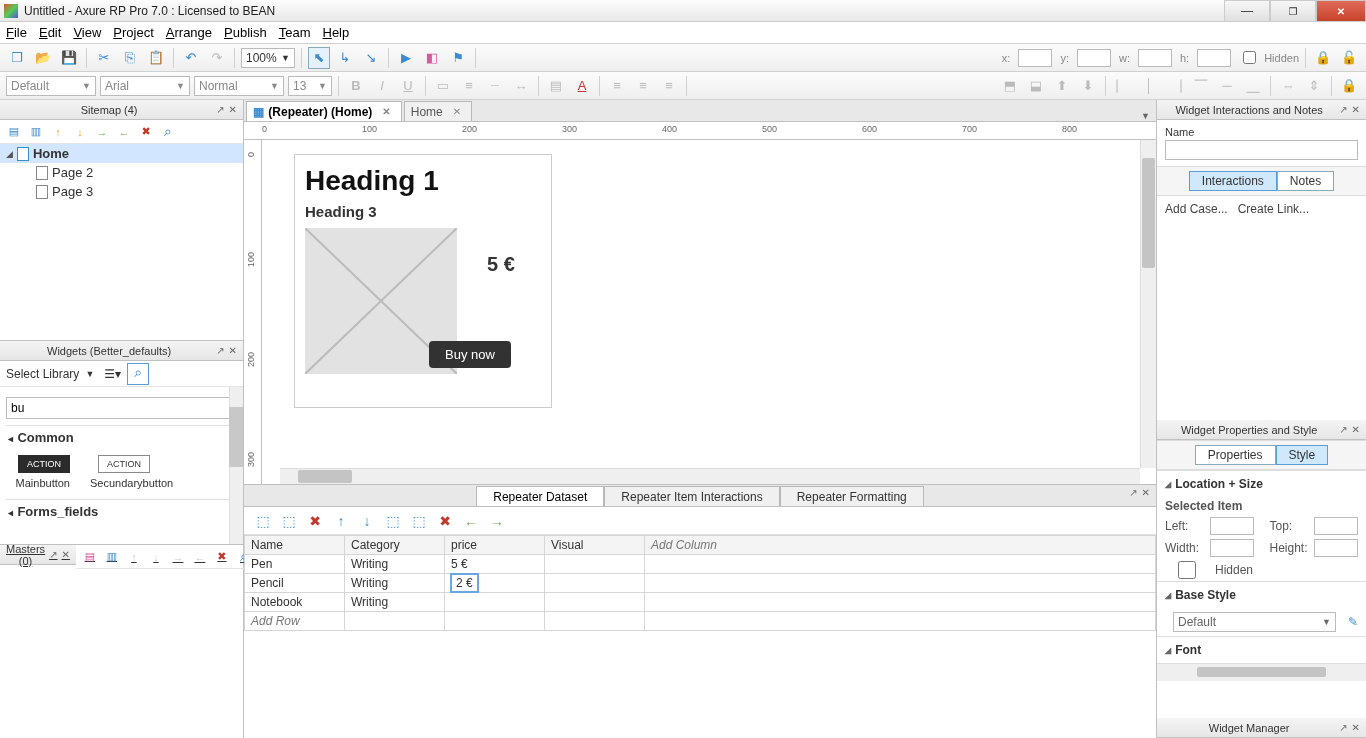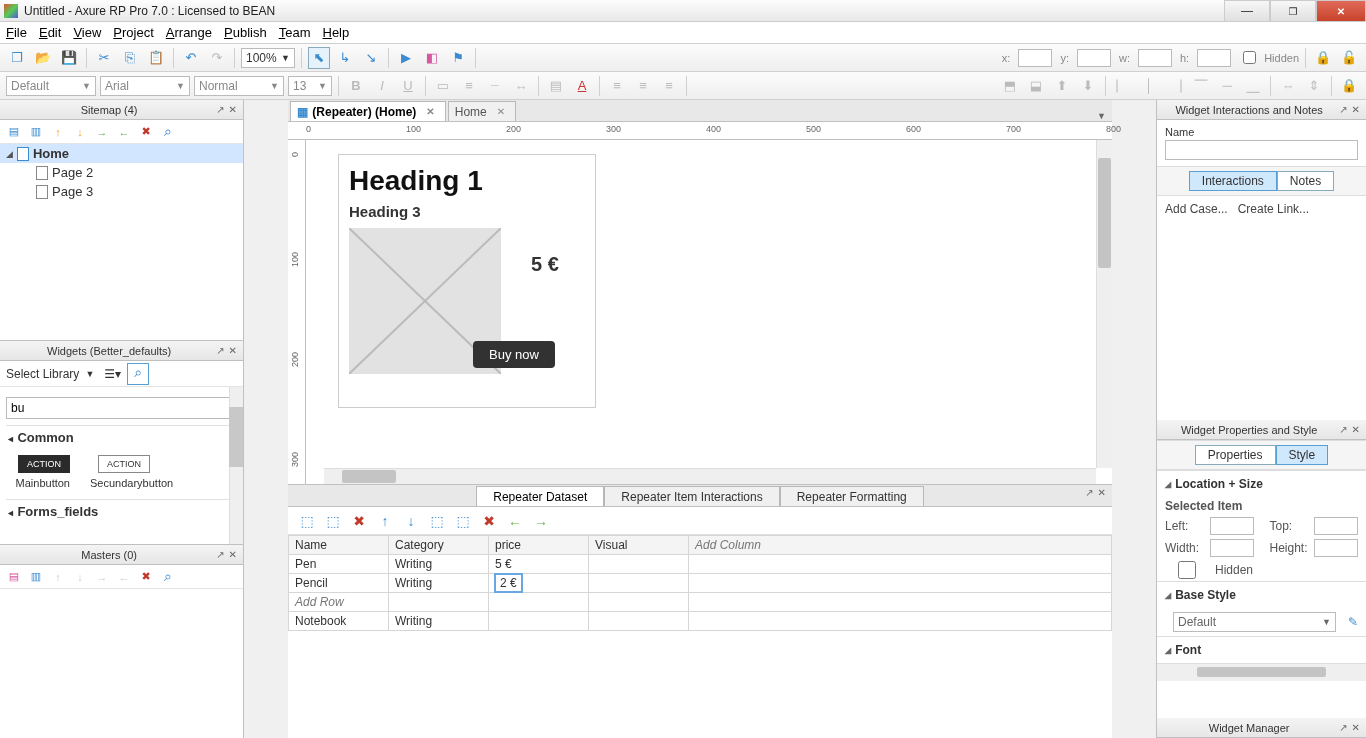--- a/index.html
+++ b/index.html
@@ -20,21 +20,21 @@
 .menubar span { cursor:default; }
 .menubar span::first-letter { text-decoration:underline; }
 
 .toolbar-row { height:28px; background:linear-gradient(#fbfbfb,#efefef); border-bottom:1px solid #d0d0d0; display:flex; align-items:center; padding:0 6px; gap:4px; }
 .tool-btn { width:22px; height:22px; display:flex; align-items:center; justify-content:center; font-size:13px; color:#3b8bd0; border:1px solid transparent; }
 .tool-btn.disabled { color:#bbb; }
 .tool-sep { width:1px; height:20px; background:#d0d0d0; margin:0 2px; }
 .zoom-sel { width:54px; height:20px; border:1px solid #bbb; background:#fff; font-size:12px; padding:0 4px; display:flex; align-items:center; }
 .tool-drop { width:90px; height:20px; border:1px solid #bbb; background:#fff; font-size:12px; padding:0 4px; display:flex; align-items:center; color:#888; }
 
-.main-grid { display:grid; grid-template-columns:244px 1fr 210px; height:calc(738px - 22px - 22px - 28px - 28px);gap:44px; }
+.main-grid { display:grid; grid-template-columns:244px 1fr 210px; height:calc(738px - 22px - 22px - 28px - 28px); }
 .left-col { display:flex; flex-direction:column; border-right:1px solid #c0c0c0; background:#fff; }
 .mid-col { display:flex; flex-direction:column; background:#fff; position:relative; }
 .right-col { display:flex; flex-direction:column; border-left:1px solid #c0c0c0; background:#f5f5f5; }
 
 .panel-header { height:20px; background:linear-gradient(#f4f4f4,#e6e6e6); border-bottom:1px solid #c0c0c0; display:flex; align-items:center; padding:0 6px; font-size:11px; color:#333; position:relative; }
 .panel-header .title { flex:1; text-align:center; }
 .panel-header .ctl { font-size:10px; color:#666; margin-left:4px; cursor:default; }
 
 .panel-toolbar { height:24px; display:flex; align-items:center; gap:6px; padding:0 6px; border-bottom:1px solid #e4e4e4; }
 .mini-btn { width:16px; height:16px; display:flex; align-items:center; justify-content:center; font-size:11px; }
@@ -54,21 +54,21 @@
 .filter-input { width:100%; height:22px; border:1px solid #bbb; padding:0 4px; font-size:12px; margin:6px 0;}
 .widget-section { font-size:13px; font-weight:bold; color:#333; padding:4px 0; border-top:1px solid #e0e0e0;}
 .widget-section:before{content:"◄ "; font-size:9px;}
 .widget-items { display:flex; gap:20px; padding:6px 0 10px 4px;}
 .w-item { width:60px; text-align:right; font-size:11px; }
 .w-item .chip { display:inline-block; padding:3px 8px; font-size:9px; border:1px solid #888; margin-bottom:4px;}
 .w-item .chip.main { background:#2b2b2b; color:#fff; border-color:#2b2b2b;}
 .scroll-track-v { position:absolute; right:0; top:0; bottom:0; width:14px; background:#efefef; border-left:1px solid #ddd;}
 .scroll-thumb-v { position:absolute; right:0; width:14px; background:#c8c8c8;}
 
-.masters-panel { border-top:1px solid #c0c0c0; flex:1; display:flex; flex-direction:column;}
+.masters-panel { border-top:1px solid #c0c0c0; flex:1; display:flex; flex-direction:row;text-decoration:underline;}
 
 
 .doc-tabs { height:22px; background:#e8e8e8; border-bottom:1px solid #c0c0c0; display:flex; align-items:flex-end; font-size:12px;}
 .doc-tab { height:20px; border:1px solid #b8b8b8; border-bottom:none; padding:0 10px 0 6px; margin-left:2px; display:flex; align-items:center; gap:4px; background:#f0f0f0; color:#555;}
 .doc-tab.active { background:#fff; font-weight:bold; color:#000;}
 .doc-tab .x { margin-left:6px; color:#888; font-size:10px;}
 .ruler-h { height:18px; background:#fff; border-bottom:1px solid #c0c0c0; position:relative; font-size:9px; color:#666;}
 .ruler-h div { position:absolute; top:2px; }
 .canvas-wrap { flex:1; position:relative; background:#fff; display:flex;}
 .ruler-v { width:18px; background:#fff; border-right:1px solid #c0c0c0; position:relative; font-size:9px; color:#666;}
@@ -426,32 +426,32 @@
             <td></td>
           </tr>
           <tr>
             <td>Pencil</td>
             <td>Writing</td>
             <td><span class="cell-edit">2 €</span></td>
             <td></td>
             <td></td>
           </tr>
           <tr>
+            <td>Notebook</td>
+            <td>Writing</td>
+            <td></td>
+            <td></td>
+            <td></td>
+          </tr>
+          <tr>
             <td class="addrow">Add Row</td>
             <td></td>
                 <td></td>
                 <td></td>
                 <td></td>
-          </tr>
-          <tr>
-            <td>Notebook</td>
-            <td>Writing</td>
-            <td></td>
-            <td></td>
-            <td></td>
           </tr>
         </tbody>
           </table>
       </div>
     </div>
   </div>
 
   <div class="right-col">
     <div class="panel-header">
       <span class="title">Widget Interactions and Notes</span>

